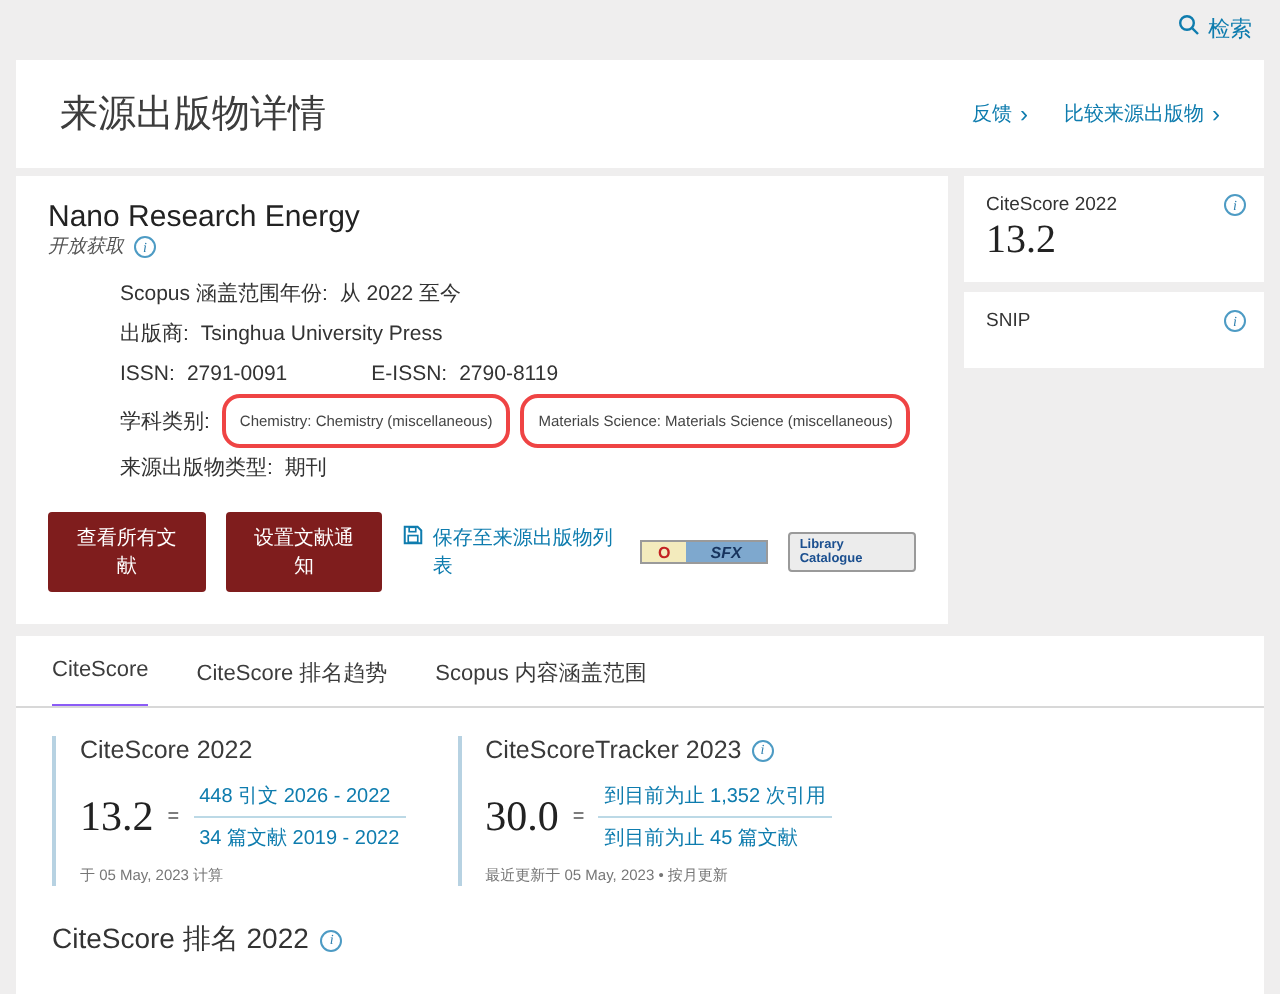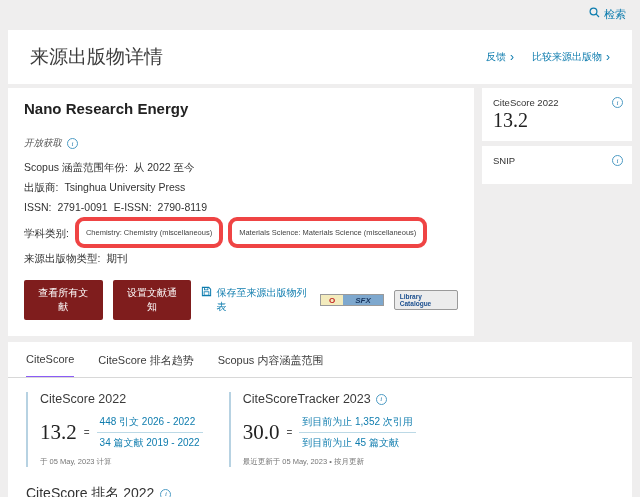--- a/index.html
+++ b/index.html
@@ -15,26 +15,26 @@
   
   .header { margin:2px 8px 0; padding:14px 22px; display:flex; justify-content:space-between; align-items:center; }
   .page-title { font-size:19px; font-weight:400; color:#3d3d3d; }
   .header-links { display:flex; gap:18px; font-size:10px; }
   .hlink { display:flex; align-items:center; gap:4px; }
   .chev { font-size:12px; line-height:1; }
 
   
   .main { margin:4px 8px 0; display:flex; gap:8px; align-items:flex-start; }
   .journal-panel { flex:1; padding:12px 16px 16px; }
-  .journal-title { font-size:15px; font-weight:700; color:#222; margin-bottom:20px; }
+  .journal-title { font-size:15px; font-weight:400; color:#222; margin-bottom:0; }
   .oa-line { font-size:9.5px; font-style:italic; color:#555; display:flex; align-items:center; gap:5px; margin-bottom:7px; }
   .info-row { font-size:10.5px; color:#333; line-height:20px; display:flex; align-items:center; flex-wrap:wrap; column-gap:6px; }
-  .lbl { color:#333; }
+  .lbl { color:#333;margin-left:36px; }
   .pills { display:flex; gap:5px; }
-  .pill { font-size:7.5px; color:#444; border:4px solid #ef4444; border-radius:9px; padding:1.5px 7px; white-space:nowrap; }
+  .pill { font-size:7.5px; color:#444; border:2px solid #ef4444; border-radius:9px; padding:1.5px 7px; white-space:nowrap; }
   .btn-row { margin-top:12px; display:flex; align-items:center; gap:10px; }
   .btn { background:#7f1d1d; color:#fff; border:none; font-size:10px; padding:6px 11px; border-radius:2px; cursor:pointer; font-family:inherit; }
   .save-link { display:flex; align-items:flex-start; gap:4px; font-size:10px; }
   .sfx-badge { display:flex; height:12px; border:1px solid #9a9a9a; cursor:pointer; }
   .sfx-left { background:#f3ebbd; color:#c32222; font-size:8px; font-weight:bold; padding:0 8px; display:flex; align-items:center; }
   .sfx-right { background:#7ea8ce; color:#17345e; font-size:8px; font-weight:bold; font-style:italic; padding:0 12px; display:flex; align-items:center; }
   .lib-badge { border:1px solid #9a9a9a; background:#ececec; color:#1b4f8f; font-size:6.5px; font-weight:bold; padding:2px 5px; border-radius:2px; cursor:pointer; }
 
   .right-col { width:150px; display:flex; flex-direction:column; gap:5px; }
   .metric-card { position:relative; padding:9px 11px; }

